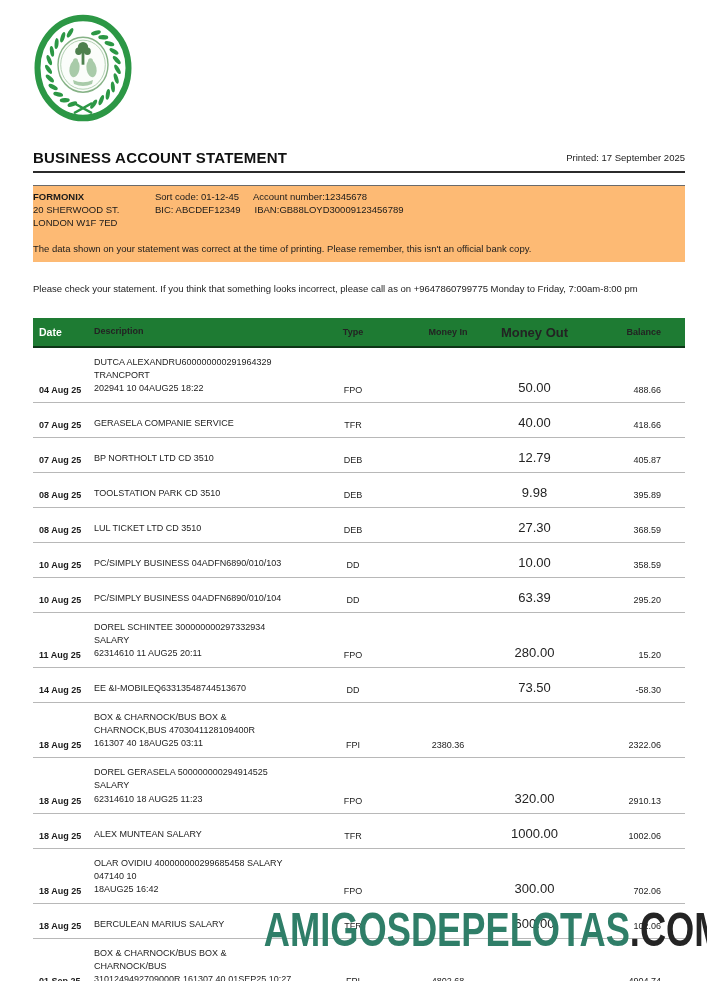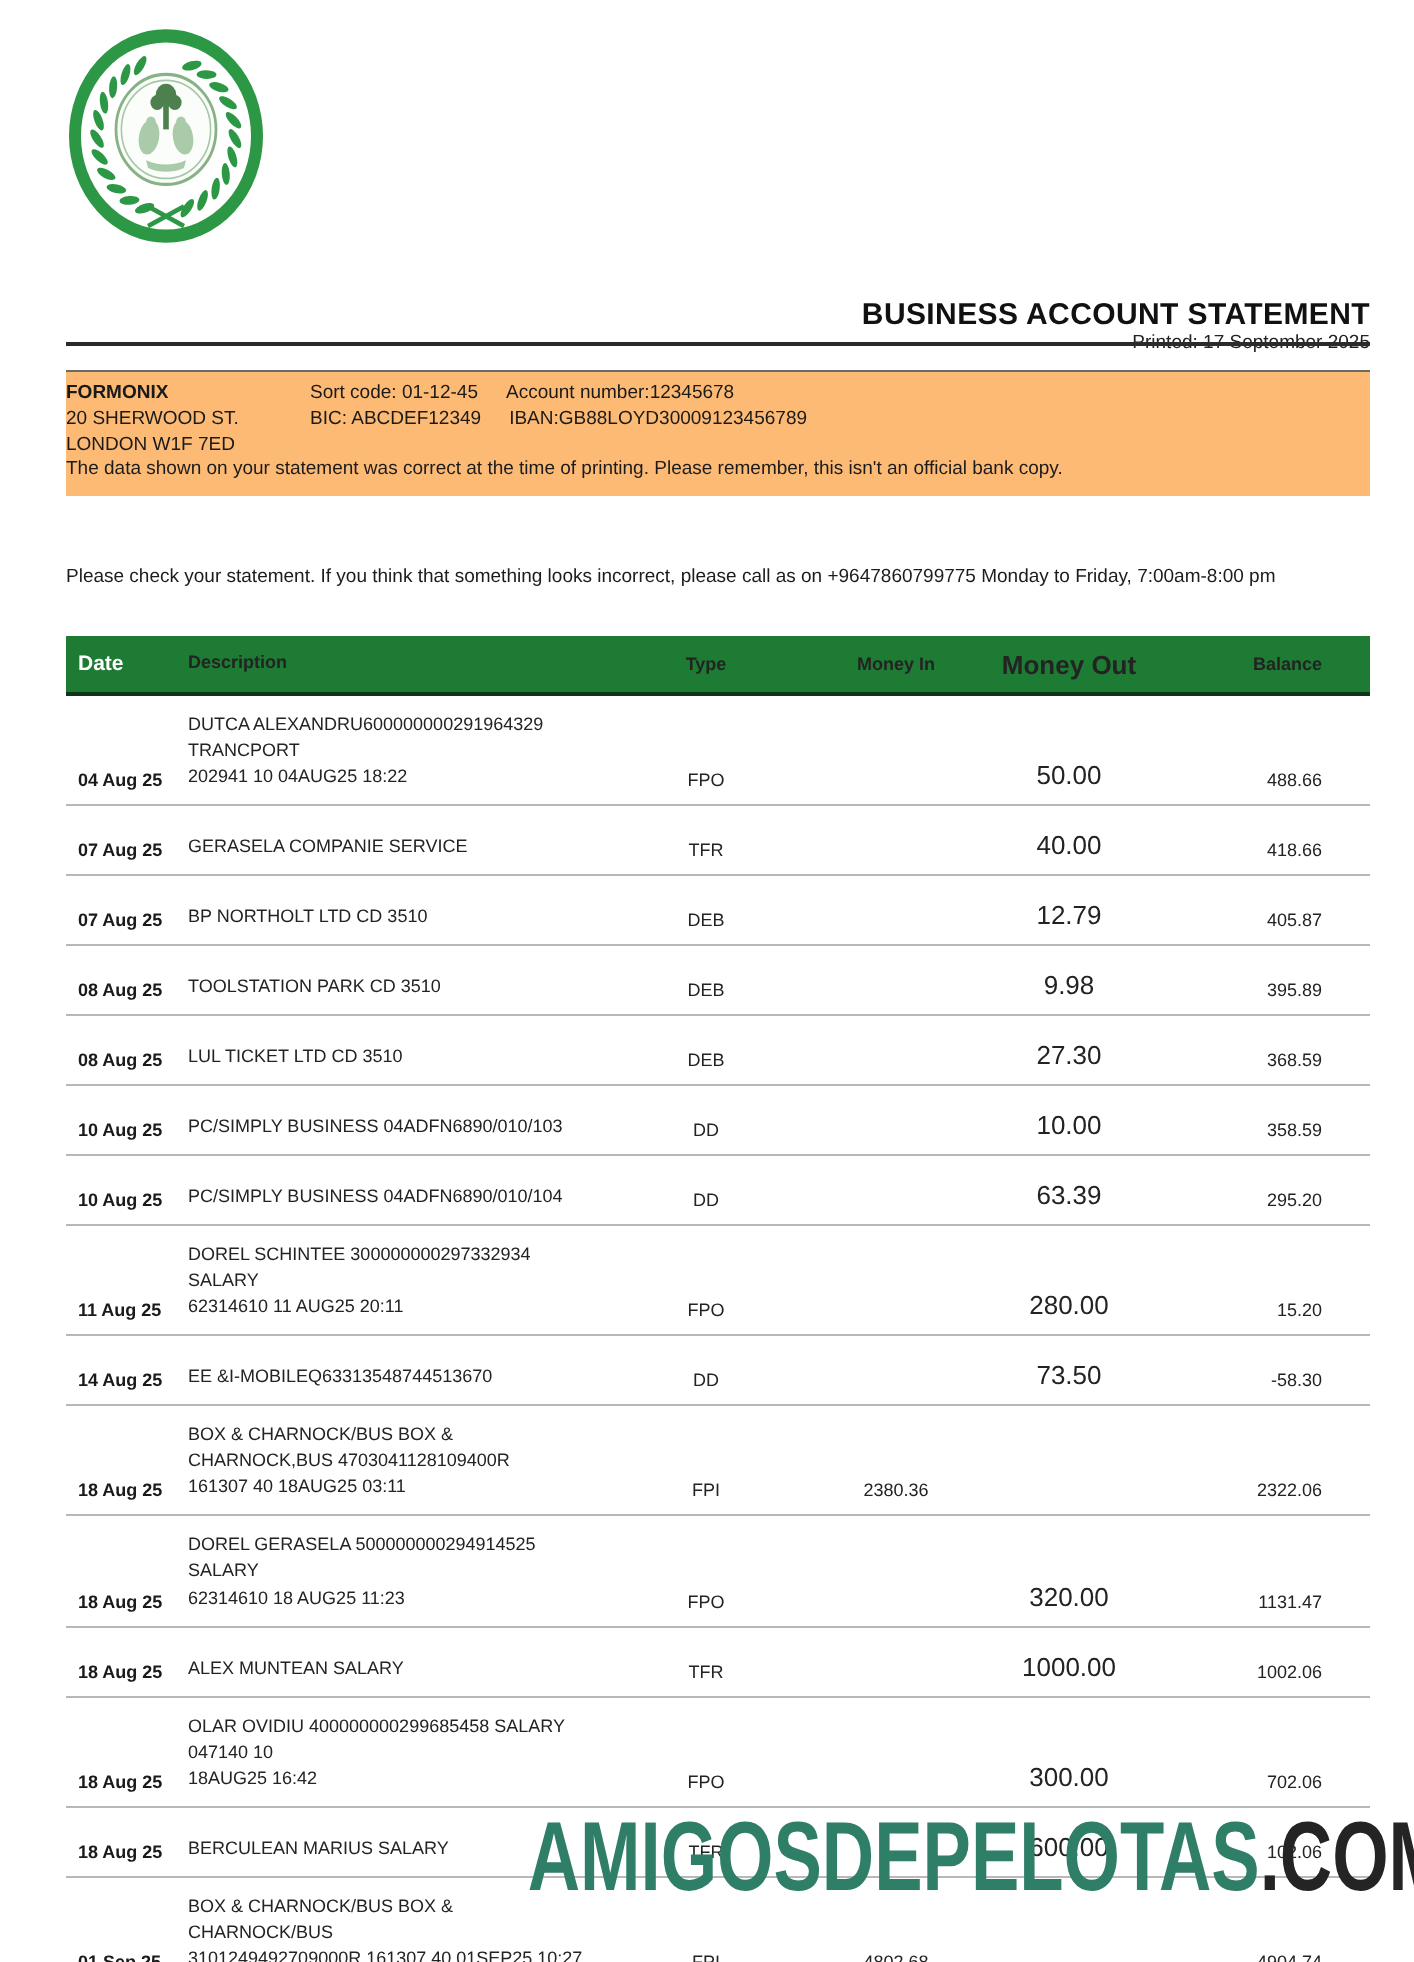--- a/index.html
+++ b/index.html
@@ -7,36 +7,36 @@
   body {
     width:707px; height:981px; position:relative; overflow:hidden;
     font-family:"Liberation Sans", sans-serif; color:#1a1a1a;
   }
   .page { position:absolute; left:33px; top:0; width:652px; }
 
   
   .logo { position:absolute; left:0; top:13px; width:100px; height:110px; }
 
   
-  .title-row { position:absolute; top:149px; width:652px; display:flex; justify-content:space-between; align-items:flex-end;flex-direction:column; }
+  .title-row { position:absolute; top:149px; width:652px; display:flex; justify-content:space-between; align-items:center; }
   .doc-title { font-size:15px; font-weight:bold; letter-spacing:0.2px; color:#111; }
   .printed { font-size:9.5px; color:#222; }
   .rule-thick { position:absolute; top:171px; width:652px; border-top:2px solid #2b2b2b; }
 
   
   .info-block {
     position:absolute; top:185px; width:652px; background:#fdba74;
     border-top:1.5px solid #6a6a6a; padding:5px 0 8px 0;
   }
   .info-cols { display:flex; font-size:9.5px; line-height:1.35; }
   .addr { width:122px; }
   .addr .acct-name { font-weight:bold; }
   .details { }
   .details .pair { margin-right:14px; }
-  .disclaimer { font-size:9.5px; color:#1c1c1c; }
+  .disclaimer { font-size:9.5px; margin-top:14px; color:#1c1c1c; }
 
   .check-note { position:absolute; top:283px; width:652px; font-size:9.5px; color:#1c1c1c; }
 
   
   .stmt-table { position:absolute; top:318px; width:652px; }
   .thead {
     display:flex; background:#1e7b33; color:#ffffff; font-weight:bold; font-size:10.5px;
     height:30px; align-items:center; border-bottom:2px solid #0d3517;
   }
   .row { display:flex; border-bottom:1px solid #b8b8b8; padding:8px 0 7px 0; min-height:33px; align-items:flex-end; }
@@ -258,21 +258,21 @@
         </div>
         <div class="row">
           <div class="c-date">18 Aug 25</div>
           <div class="c-desc">
             <div>DOREL GERASELA 500000000294914525 SALARY</div>
             <div class="d2">62314610 18 AUG25 11:23</div>
           </div>
           <div class="c-type">FPO</div>
           <div class="c-in"></div>
           <div class="c-out">320.00</div>
-          <div class="c-bal">1131.47</div>
+          <div class="c-bal">2910.13</div>
         </div>
         <div class="row">
           <div class="c-date">18 Aug 25</div>
           <div class="c-desc">
             <div>ALEX MUNTEAN SALARY</div>
           </div>
           <div class="c-type">TFR</div>
           <div class="c-in"></div>
           <div class="c-out">1000.00</div>
           <div class="c-bal">1002.06</div>

